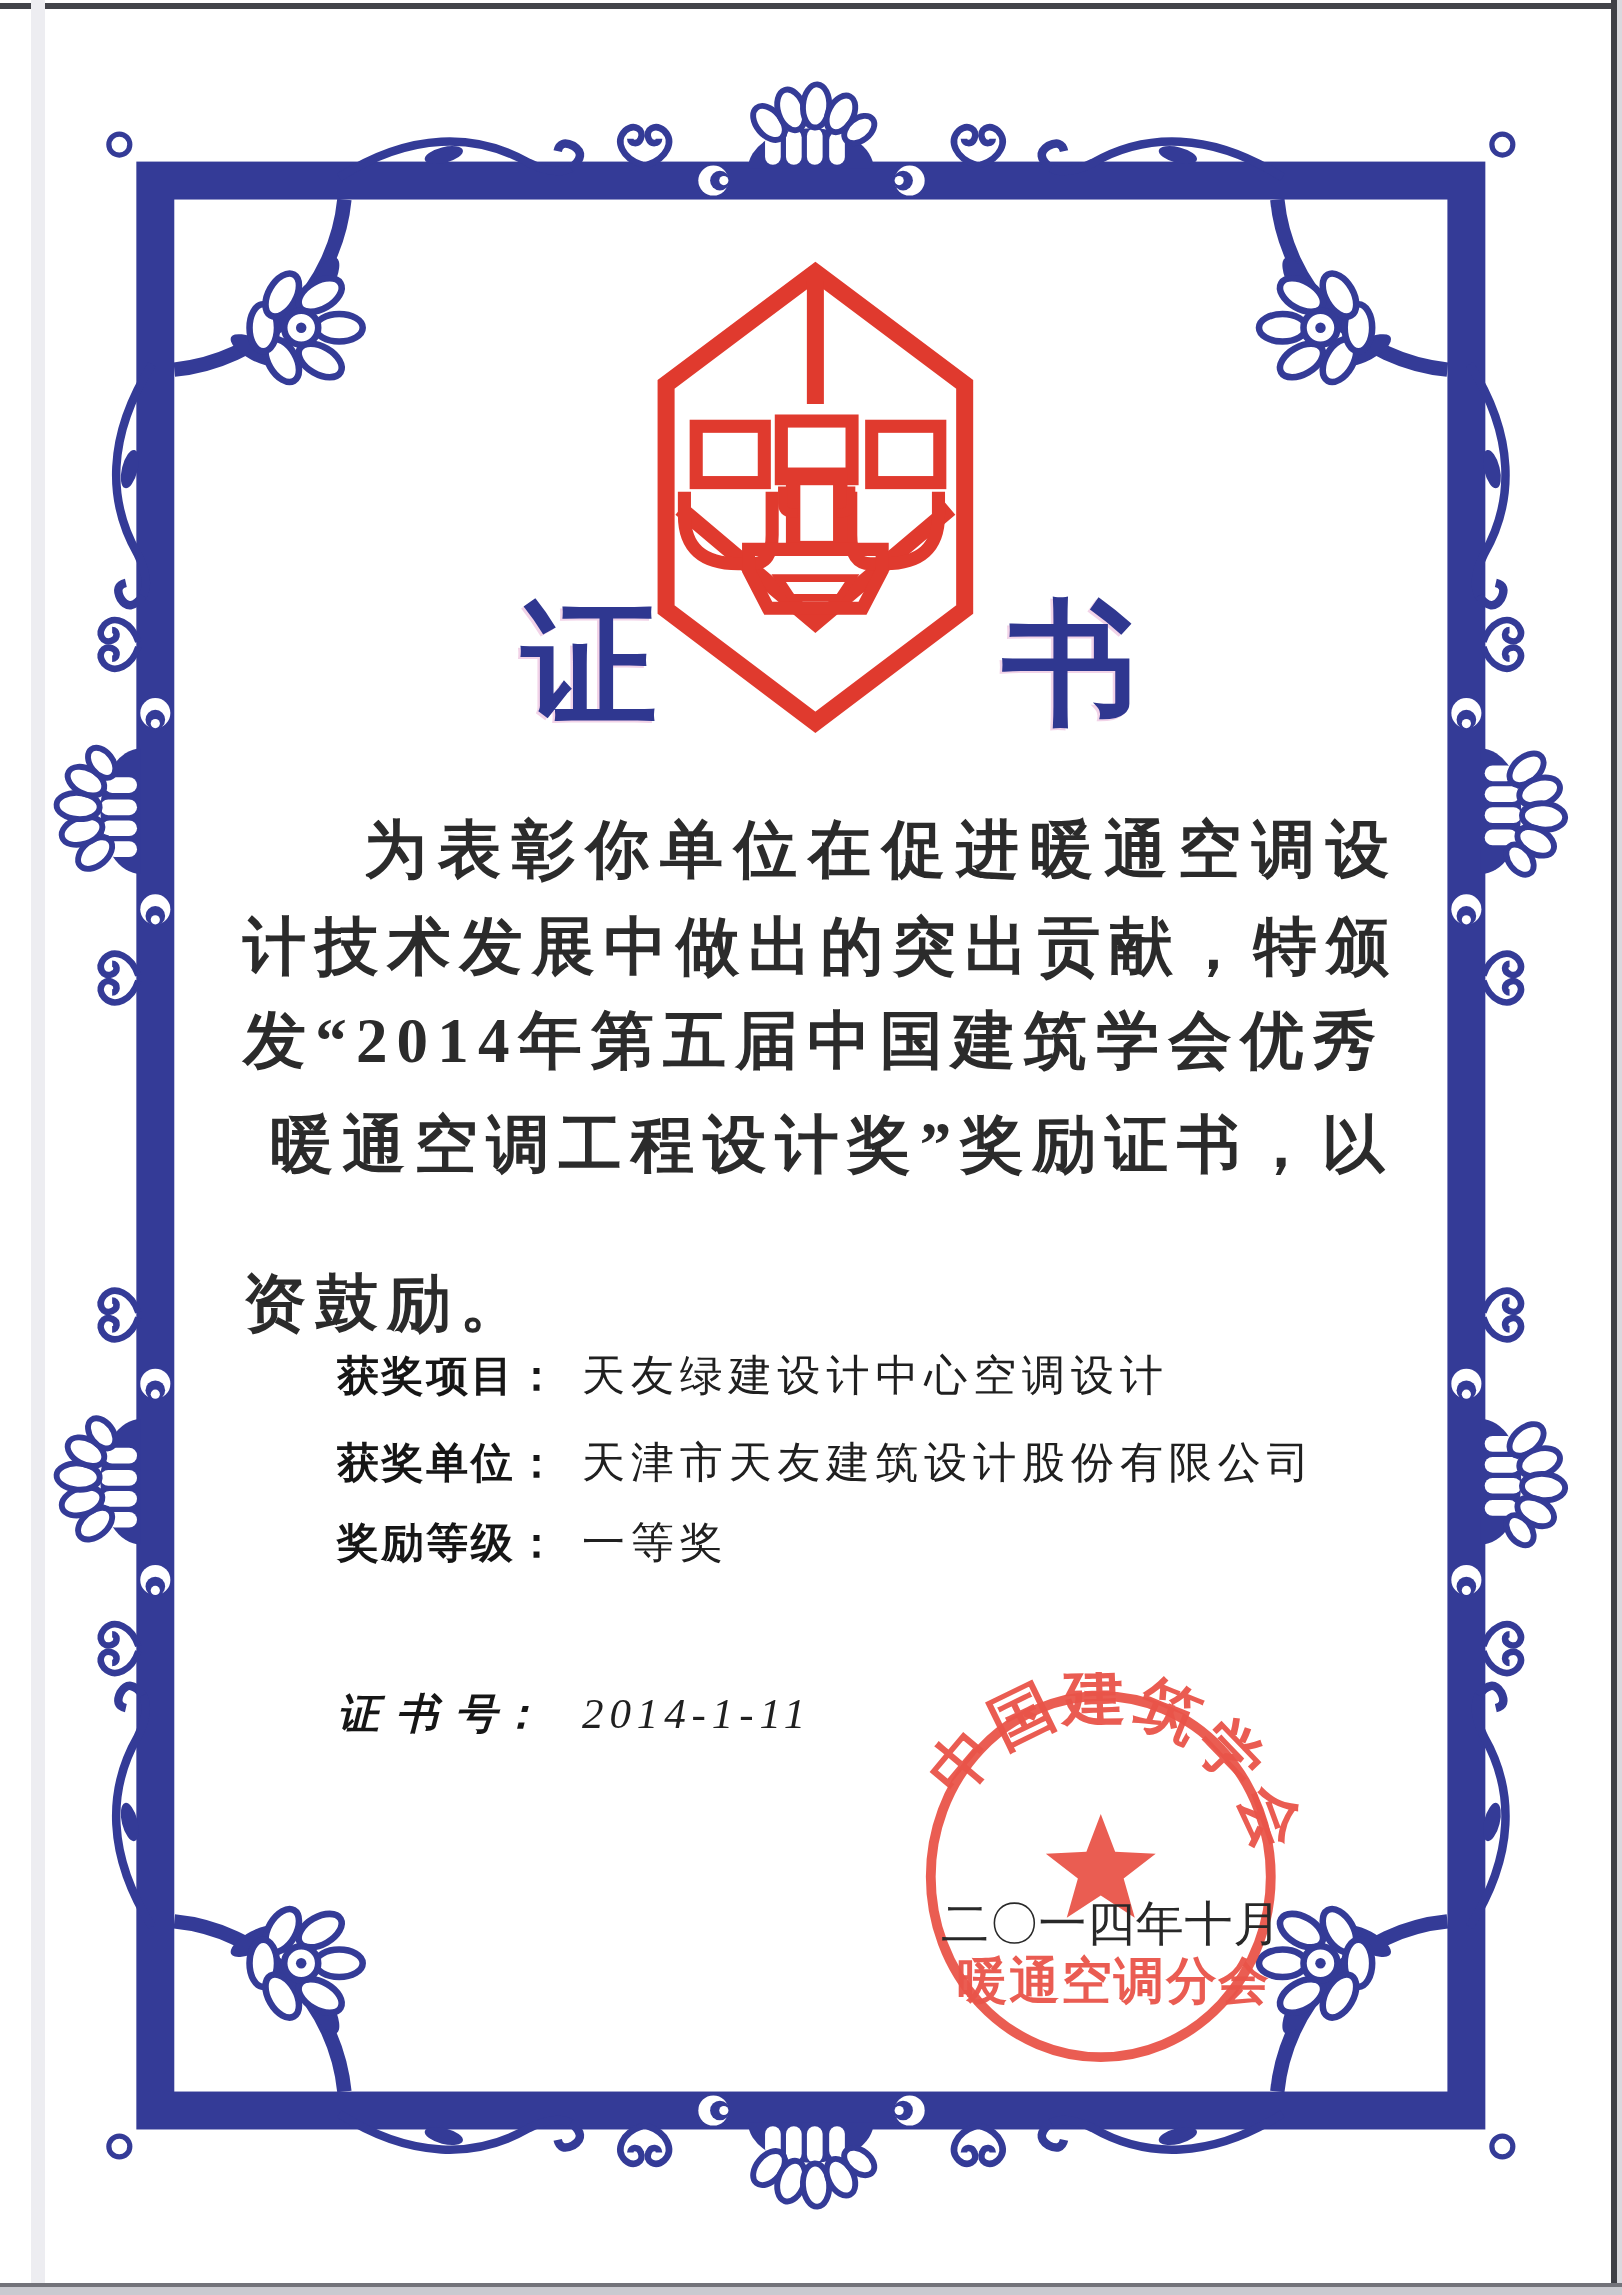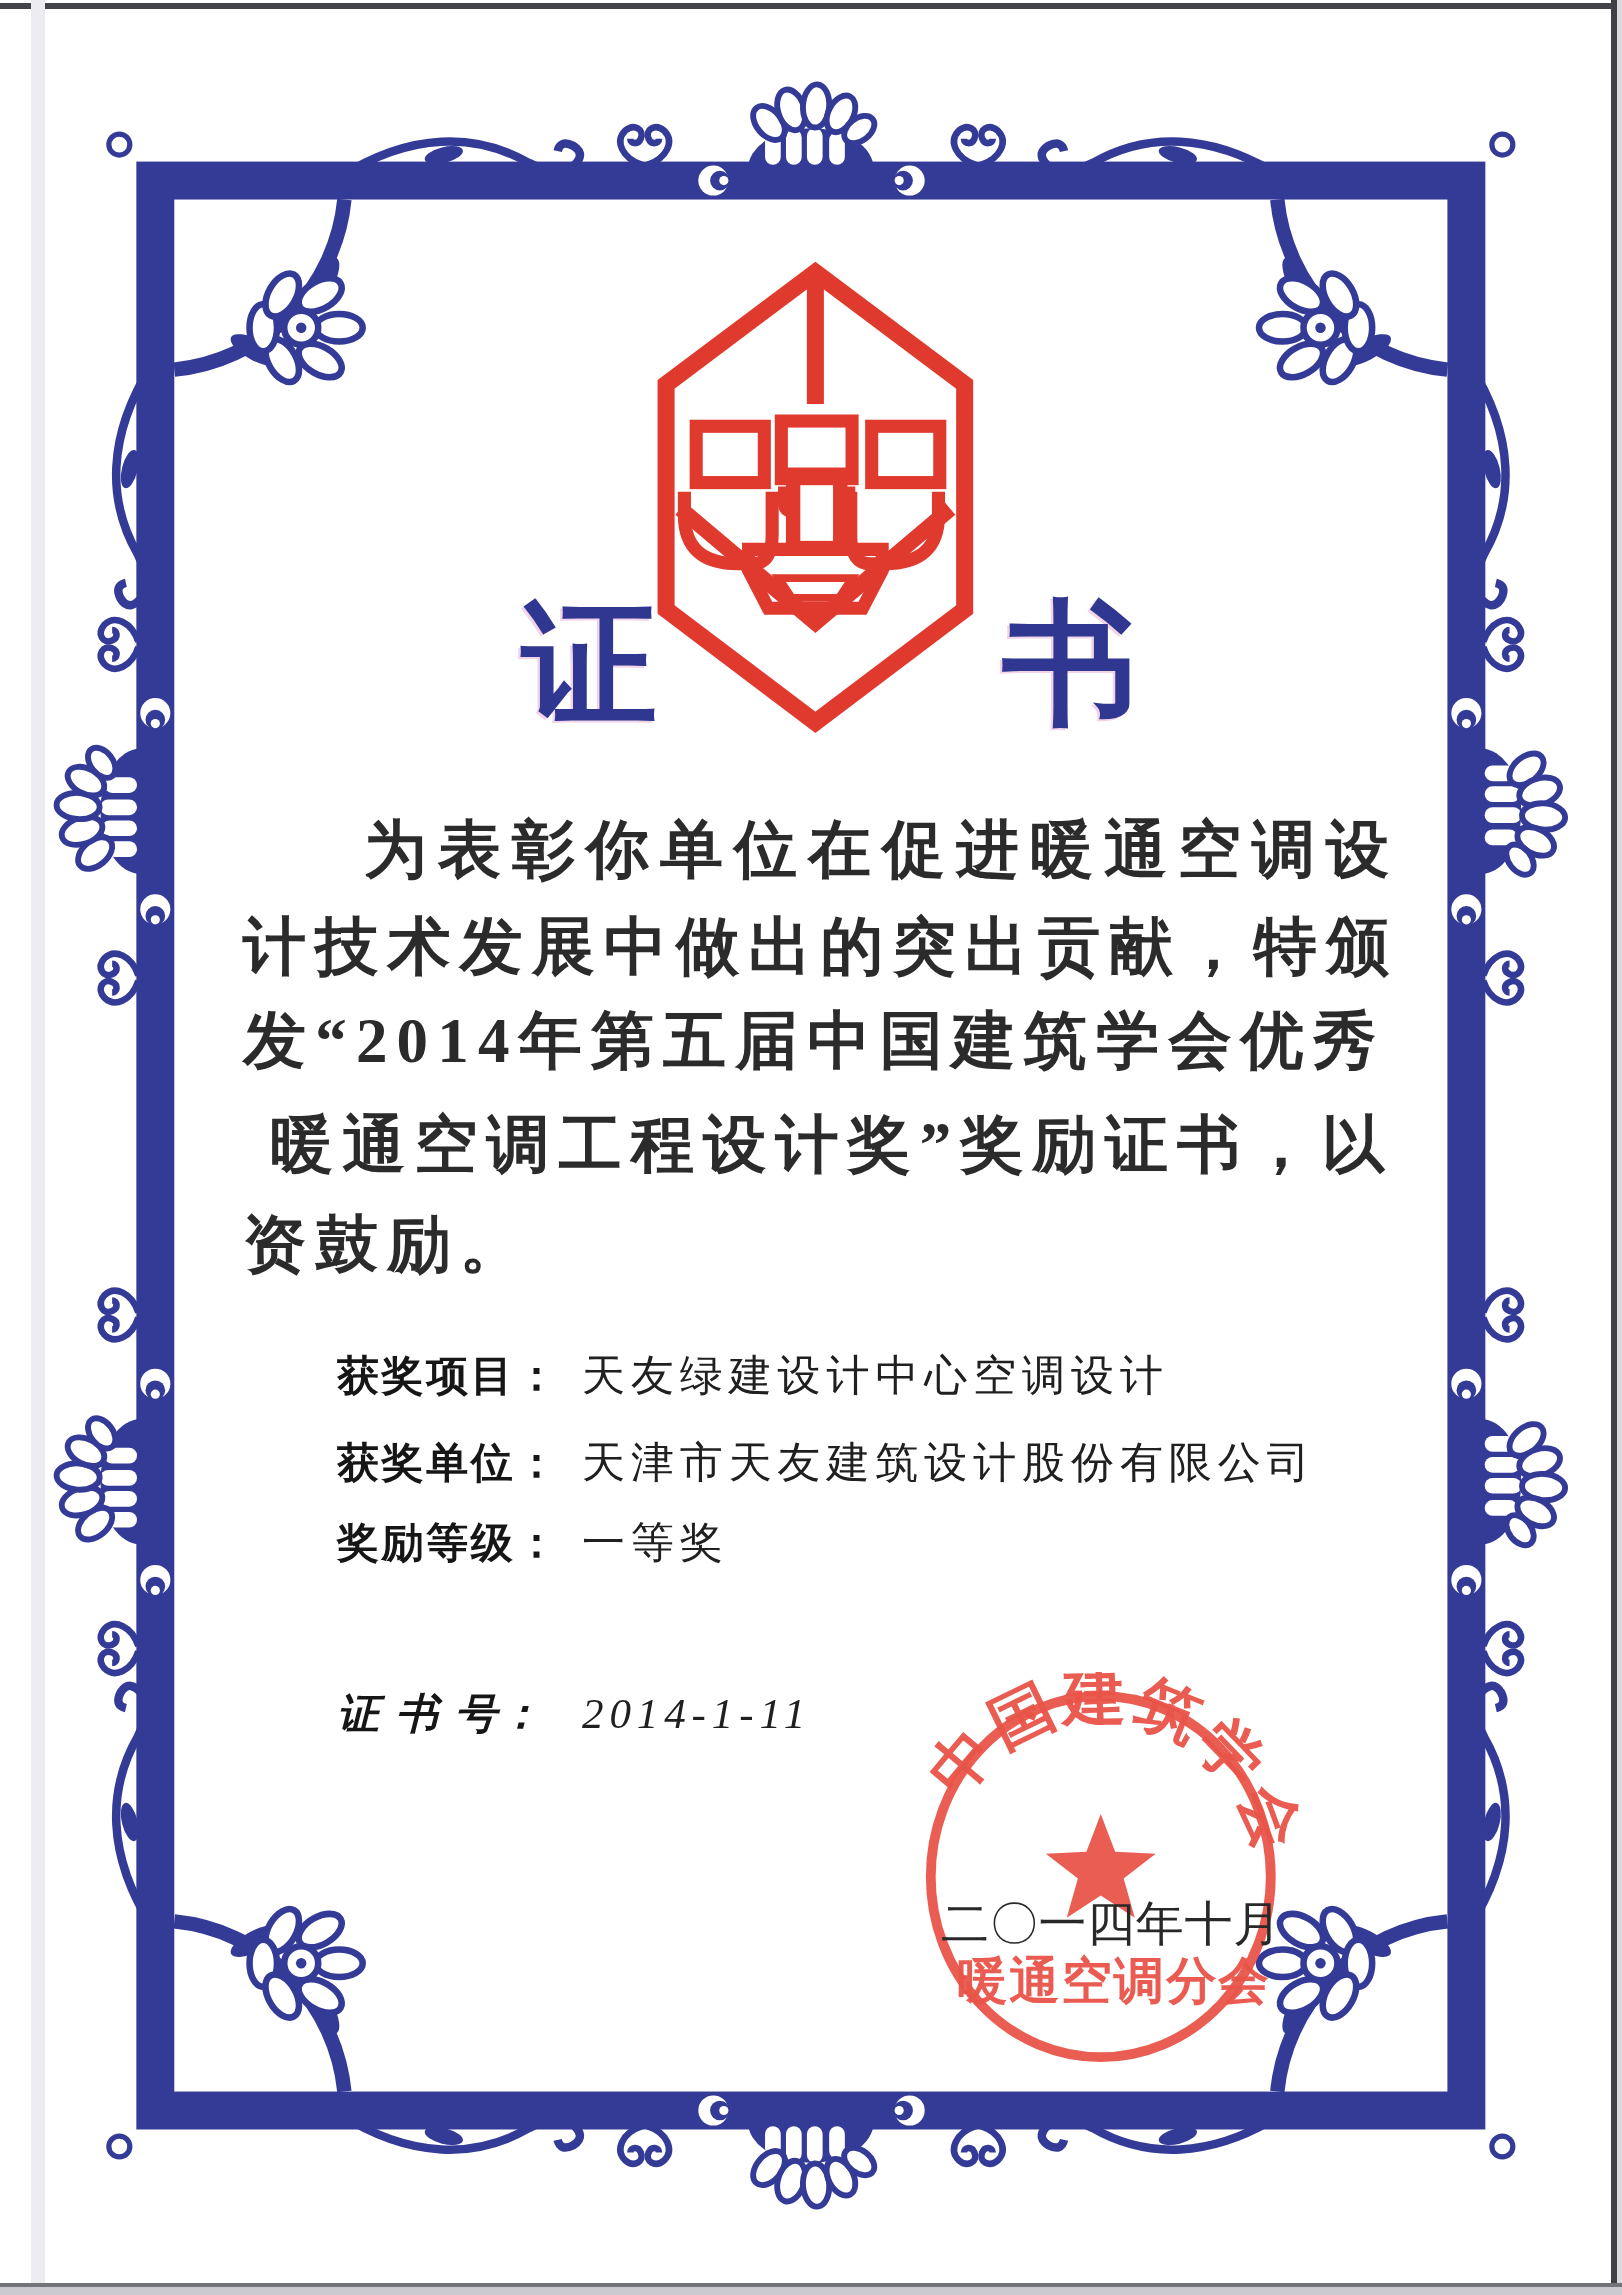--- a/index.html
+++ b/index.html
@@ -41,21 +41,21 @@
     text-shadow:-2.6px 2px 0 rgba(205,80,165,0.25);line-height:1;}
   .tc1{left:522px;}
   .tc2{left:1002px;}
 
   .bline{position:absolute;font-size:63px;font-weight:700;color:var(--body-text);
     letter-spacing:9.2px;white-space:nowrap;line-height:1.1;}
   .bl0{left:364px;top:816px;letter-spacing:11px;}
   .bl1{left:243px;top:913px;}
   .bl2{left:243px;top:1007px;font-family:Liberation Serif, serif;}
   .bl3{left:243px;top:1111px;margin-left:27px;}
-  .bl4{left:243px;top:1211px;}
+  .bl4{left:243px;top:1270px;}
 
   .frow{position:absolute;left:337px;white-space:nowrap;line-height:1.15;}
   .fr0{top:1336px;} .fr1{top:1423px;} .fr2{top:1503px;} .fr3{top:1588px;} .fr4{top:1674px;font-style:italic;}
   .flabel{display:inline-block;width:245px;font-size:42px;font-weight:800;letter-spacing:2.6px;
     color:var(--label-black);font-family:"Liberation Sans","DejaVu Sans",sans-serif;margin-top:16px;}
   .fvalue{font-size:43px;font-weight:500;letter-spacing:5.9px;color:#202020;text-align:center;}
 
   .date-overlay{position:absolute;left:941px;top:1892px;font-size:48px;letter-spacing:0.7px;
     color:var(--date-black);font-weight:500;white-space:nowrap;z-index:5;}
 

